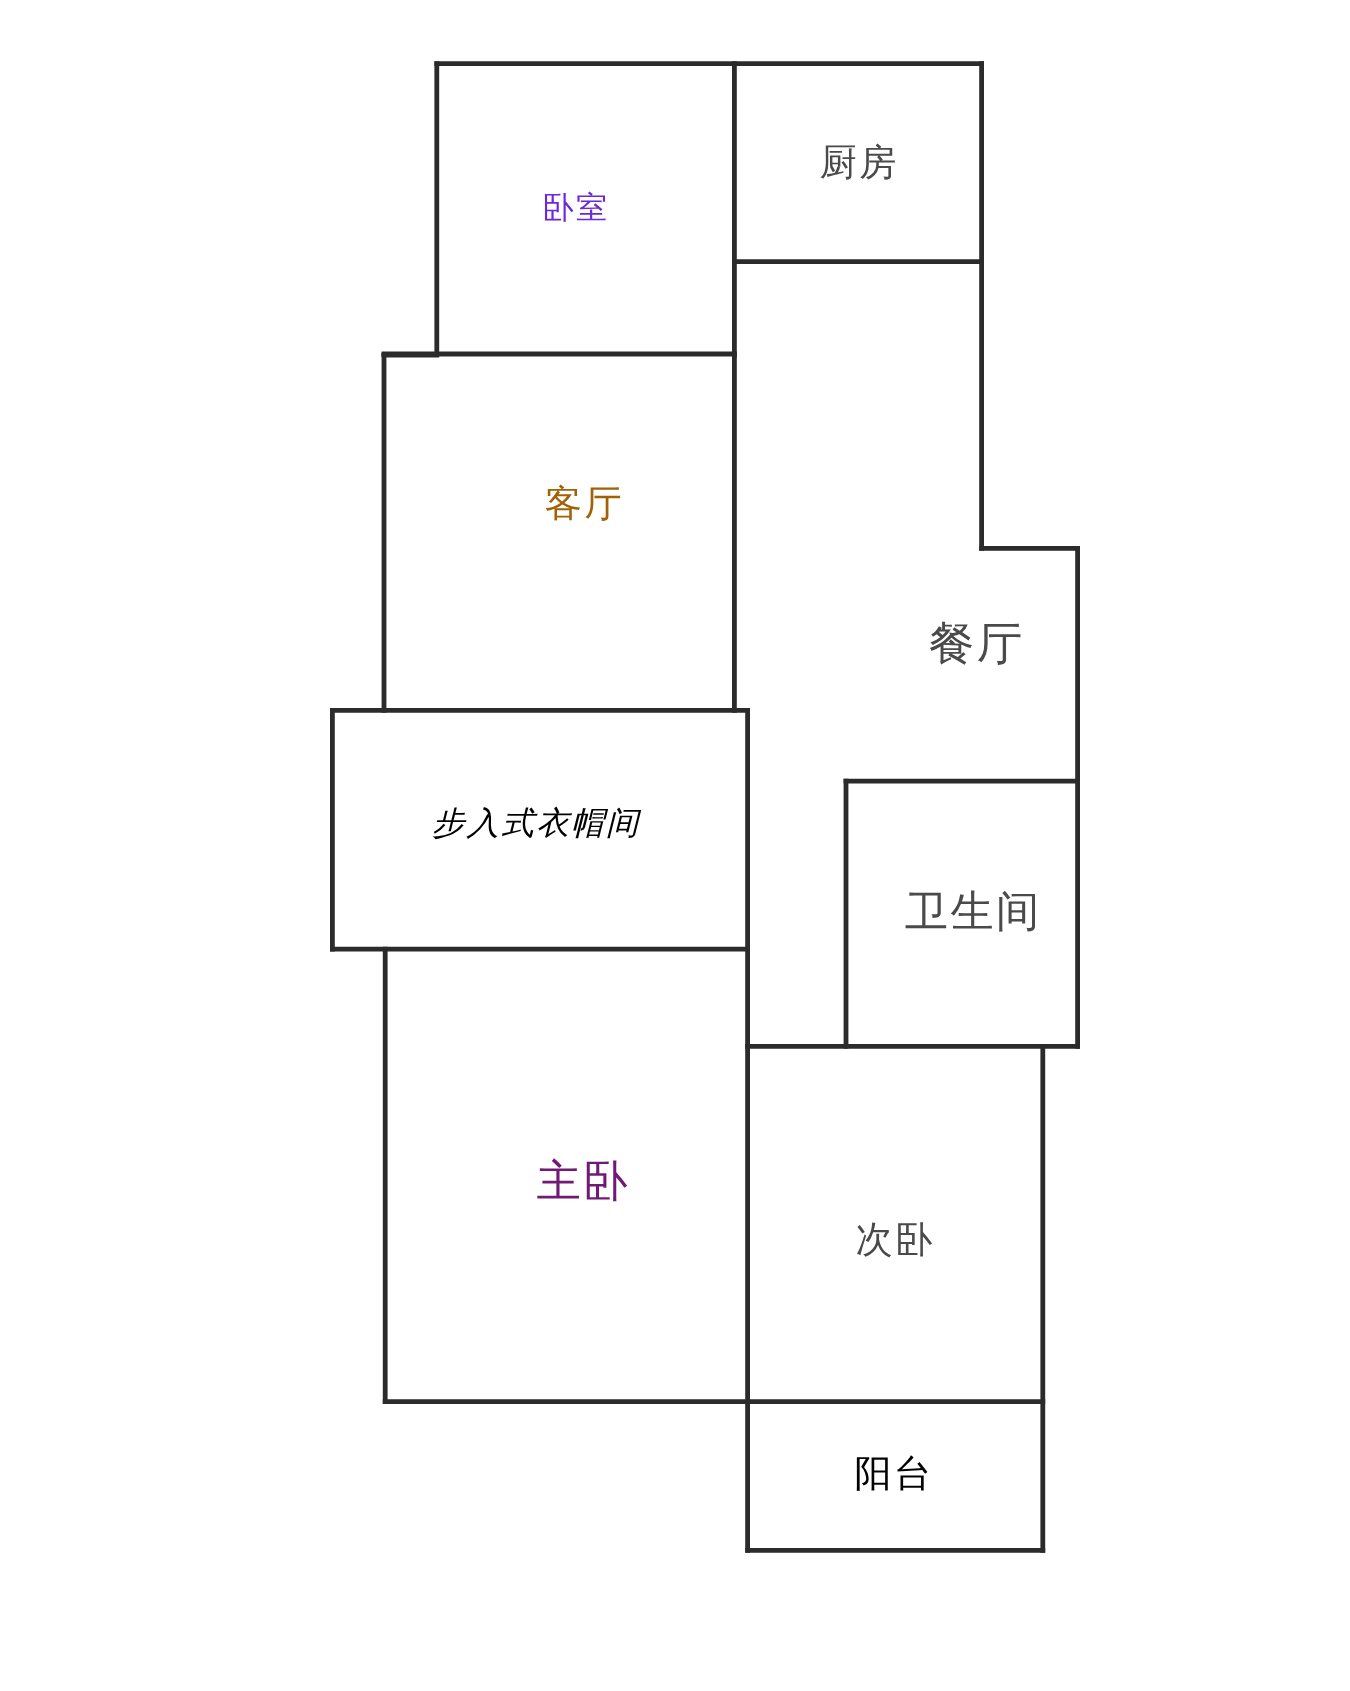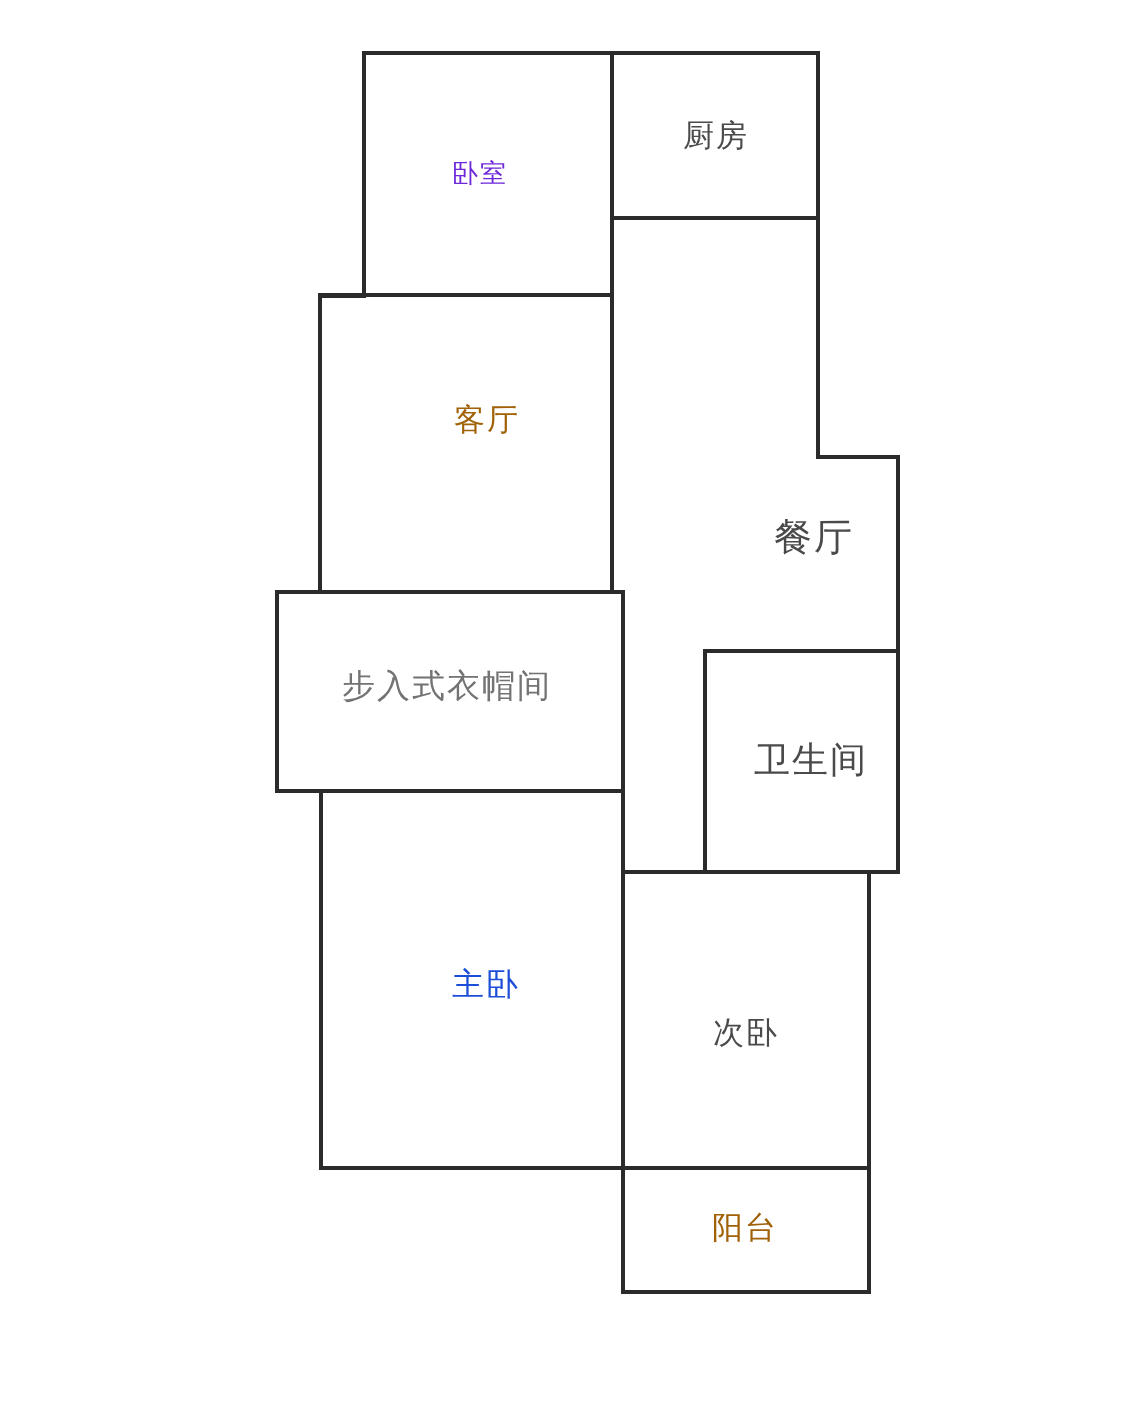--- a/index.html
+++ b/index.html
@@ -92,20 +92,20 @@
         <path d="M869,872 L869,1292" class="wall" stroke="#2b2b2b" stroke-width="4"></path>
         <path d="M623,1292 L869,1292" class="wall" stroke="#2b2b2b" stroke-width="4"></path>
       </g>
   </svg>
 
   <div id="label-layer">
       <div class="room-label" style="left: 480px; top: 173px; font-size: 26px; color: #6d28d9;">卧室</div>
       <div class="room-label" style="left: 716px; top: 136px; font-size: 31px; color: rgb(74, 74, 74); text-align: center;">厨房</div>
       <div class="room-label" style="left: 487px; top: 420px; font-size: 31px; color: #a16207;">客厅</div>
       <div class="room-label" style="left: 814px; top: 537px; font-size: 38px; color: rgb(74, 74, 74);">餐厅</div>
-      <div class="room-label" style="left: 447px; top: 686px; font-size: 33px; color: #737373;">步入式衣帽间</div>
+      <div class="room-label" style="left: 447px; top: 686px; font-size: 27px; color: #000000; font-style: italic;">步入式衣帽间</div>
       <div class="room-label" style="left: 811px; top: 760px; font-size: 36px; color: rgb(74, 74, 74);">卫生间</div>
-      <div class="room-label" style="left: 486px; top: 985px; font-size: 32px; color: #1d4ed8;">主卧</div>
+      <div class="room-label" style="left: 486px; top: 985px; font-size: 37px; color: #701a75;">主卧</div>
       <div class="room-label" style="left: 746px; top: 985px; font-size: 31px; color: rgb(74, 74, 74); margin-top: 48px;">次卧</div>
-      <div class="room-label" style="left: 745px; top: 1228px; font-size: 31px; color: #a16207;">阳台</div>
+      <div class="room-label" style="left: 745px; top: 1228px; font-size: 31px; color: #000000;">阳台</div>
     </div>
 
 </div>
 
 </body></html>

